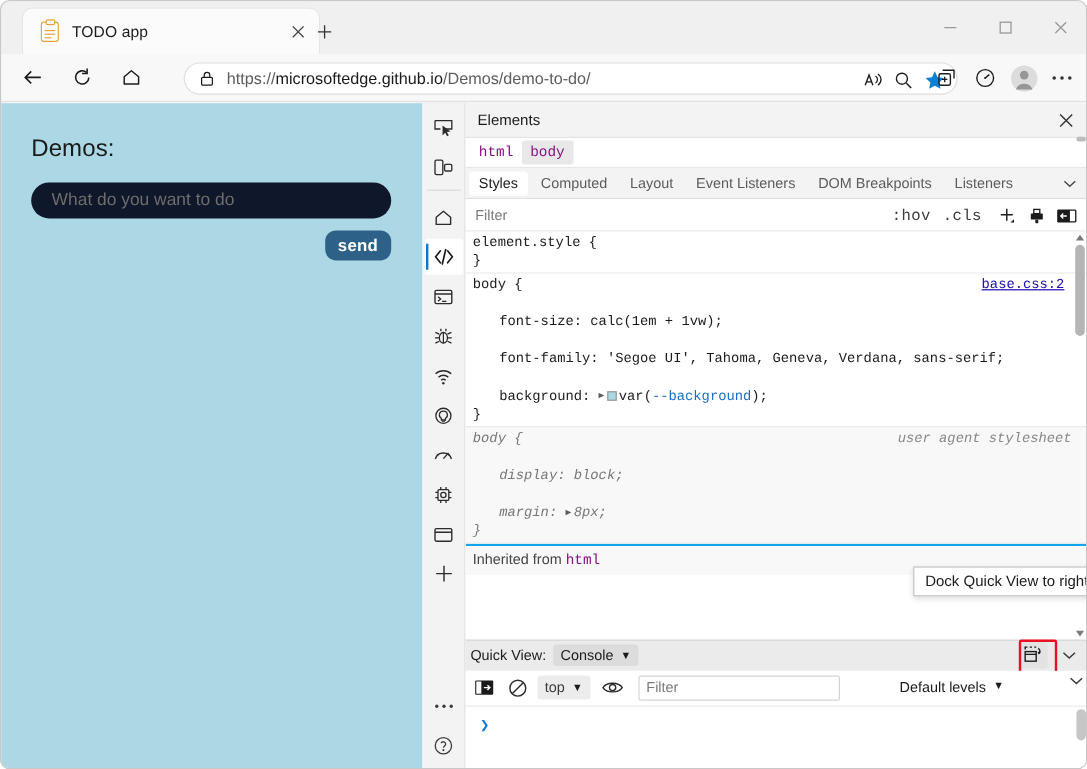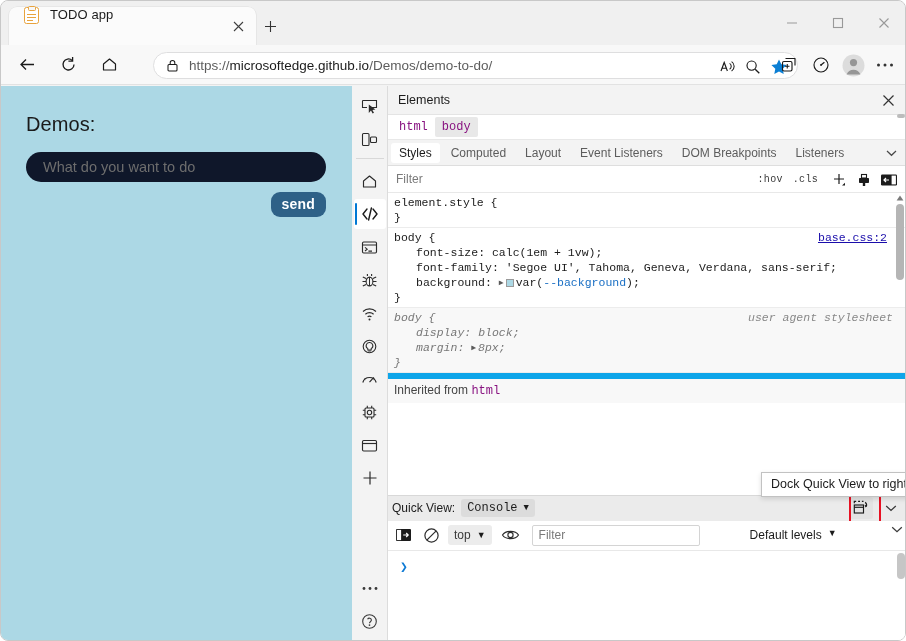--- a/index.html
+++ b/index.html
@@ -18,24 +18,24 @@
     border-radius:8px;
     overflow:hidden;
   }
 
   
   .titlebar {
     position:absolute; top:0; left:0; width:906px; height:44px;
     background:#f0f0f0;
   }
   .tab {
-    position:absolute; left:8px; top:6px; width:247px; height:38px;
+    position:absolute; left:18px; top:6px; width:247px; height:38px;
     background:#fbfbfb;
     border-radius:8px 8px 0 0;
-    display:flex; 
+    display:flex; align-items:center;
     box-shadow: 0 0 0 0.6px rgba(0,0,0,0.07);
   }
   .tab-favicon {
     margin-left:14px; width:17px; height:17px; position:relative;
   }
   .clip-outer {
     position:absolute; left:1px; top:0; width:15px; height:17px;
     border:1.6px solid #e8a33d; border-radius:2.5px; background:#fff;
   }
   .clip-top {
@@ -181,67 +181,67 @@
     height:27px; background:#fff; display:flex; align-items:center;
     border-bottom:1px solid #e8e8e8; flex:0 0 auto; position:relative;
   }
   .filter-input {
     margin-left:4px; width:320px; height:20px; border:none; outline:none;
     font-size:12px; color:#7a7a7a; font-family:"Liberation Sans", sans-serif;
     background:transparent; padding-left:4px;
   }
   .filter-input::placeholder { color:#7a7a7a; }
   .fb-right { position:absolute; right:4px; top:0; height:27px; display:flex; align-items:center; }
-  .fb-txt { font-size:10px; color:#3a3a3a; font-family:"Liberation Mono", monospace;
+  .fb-txt { font-size:13px; color:#3a3a3a; font-family:"Liberation Mono", monospace;
             margin-right:10px; letter-spacing:0.3px;}
   .fb-ico { width:22px; height:22px; display:flex; align-items:center; justify-content:center;
             margin-right:3px; }
 
   .styles-body {
     flex:1 1 auto; background:#fff; position:relative; overflow:hidden;
     font-family:"Liberation Mono", monospace; font-size:11.5px; line-height:15px;
   }
   .rule { padding:2px 0 2px 6px; position:relative; }
   .rule.ua { background:#f8f8f8; border-top:1px solid #ececec; border-bottom:1px solid #ececec;
              font-style:italic; color:#777; }
   .sel-line { color:#1b1b1b; }
   .src {
     position:absolute; right:20px; top:2px; color:#1a0dab;
     text-decoration:underline; font-size:11.5px;
   }
   .ua .src { color:#888; text-decoration:none; font-style:italic; right:14px;}
-  .decl { padding-left:22px; color:#1b1b1b; white-space:nowrap; }
+  .decl { padding-left:22px; color:#1b1b1b; white-space:nowrap;margin-top:16px; }
   .prop { color:#1b1b1b; }
   .val { color:#1b1b1b; }
   .varname { color:#1a6fc4; }
   .sw { display:inline-block; width:8px; height:8px; border:1px solid #9a9a9a;
         vertical-align:-1px; margin-right:2px; }
   .tri { display:inline-block; color:#5a5a5a; font-size:8px; vertical-align:1px; margin-right:2px;}
   .inherit {
-    border-top:6px solid #0ea5e9; background:#f8f8f8;
+    border-top:2px solid #0ea5e9; background:#f8f8f8;
     font-family:"Liberation Sans", sans-serif; font-size:12px;
     color:#444; padding:4px 0 4px 6px;
   }
   .inherit code { font-family:"Liberation Mono", monospace; color:#881280; }
   .sb-track {
     position:absolute; right:2px; top:0; width:9px; bottom:0;
   }
   .sb-arrow { position:absolute; right:1px; width:9px; height:9px;
               display:flex; align-items:center; justify-content:center; }
   .sb-thumb { position:absolute; right:1px; width:8px; background:#b5b5b5; border-radius:4px; }
 
   
   .qv-bar {
     height:26px; background:#ebebeb; border-top:1px solid #d8d8d8;
     display:flex; align-items:center; flex:0 0 auto; position:relative;
   }
   .qv-label { margin-left:4px; font-size:12px; color:#1b1b1b; }
   .qv-sel {
     margin-left:6px; background:#dcdcdc; border-radius:3px; padding:2px 6px;
-    font-size:12px; color:#1b1b1b; display:flex; align-items:center;font-family:Liberation Mono, monospace;
+    font-size:12px; color:#1b1b1b; display:flex; align-items:center;
   }
   .caret { display:inline-block; margin-left:6px; font-size:9px; color:#1b1b1b; }
   .qv-right { position:absolute; right:4px; top:1px; display:flex; align-items:center; }
   .qv-dock {
     width:24px; height:22px; display:flex; align-items:center; justify-content:center;
     background:#e3e3e3; border-radius:3px;
   }
   .qv-dock-hl {
     position:absolute; right:22px; top:-2px; width:32px; height:30px;
     border:2.5px solid #e81123; border-radius:2px; pointer-events:none;

